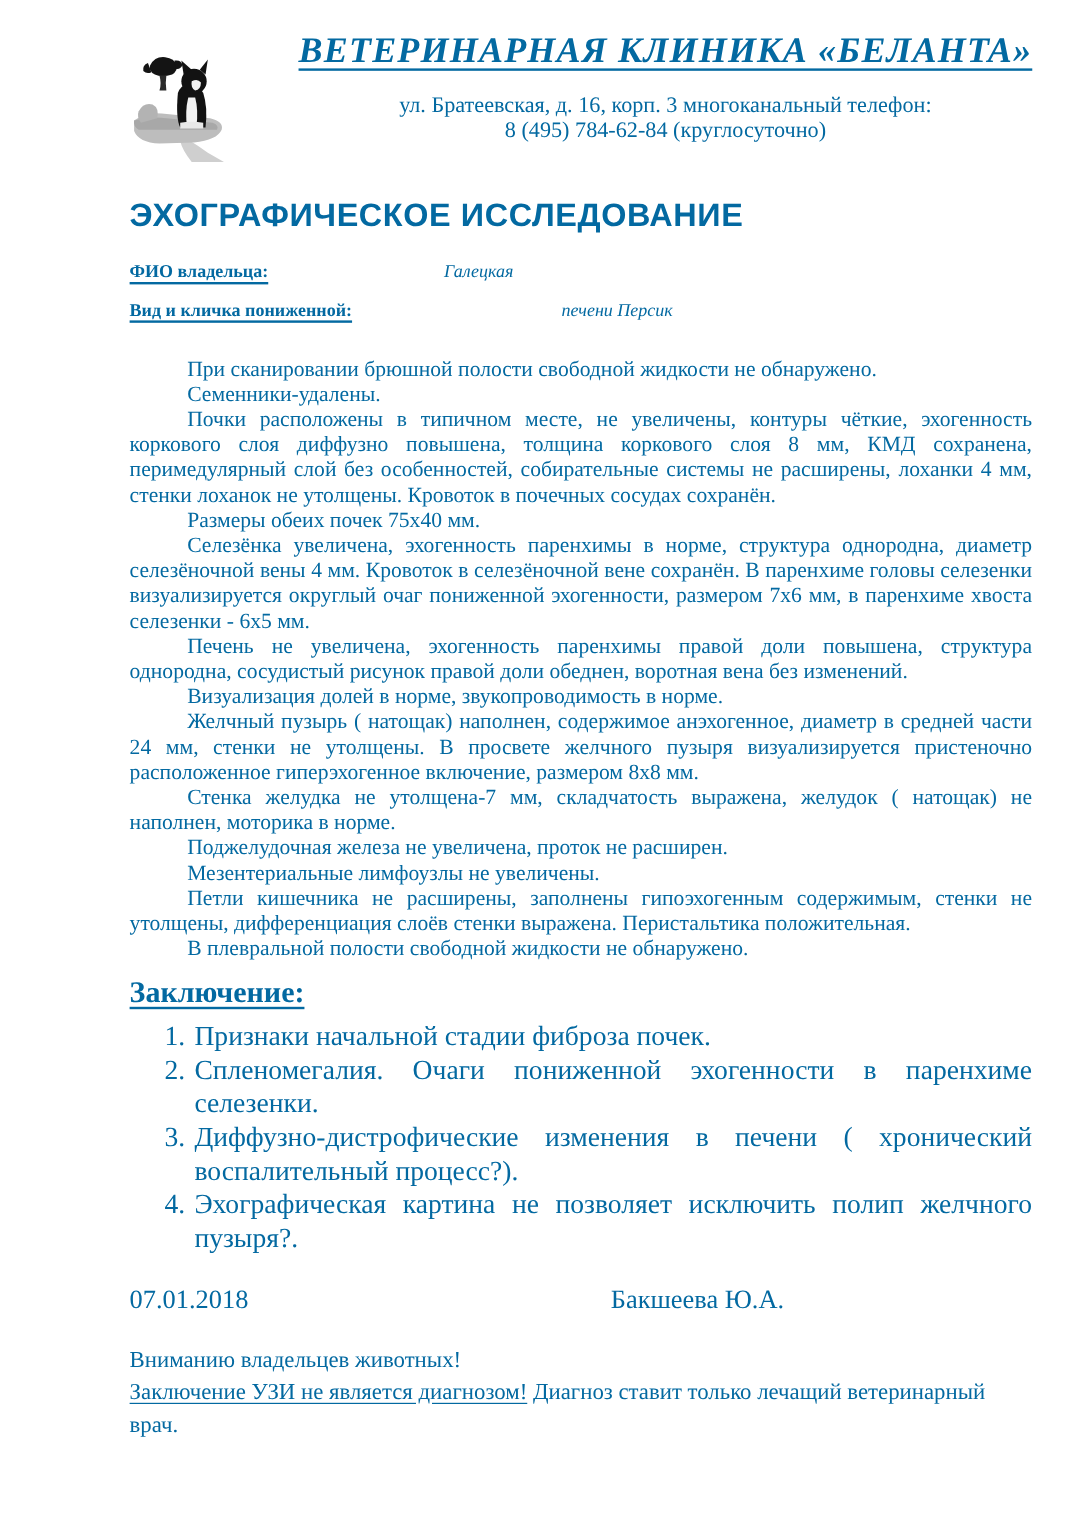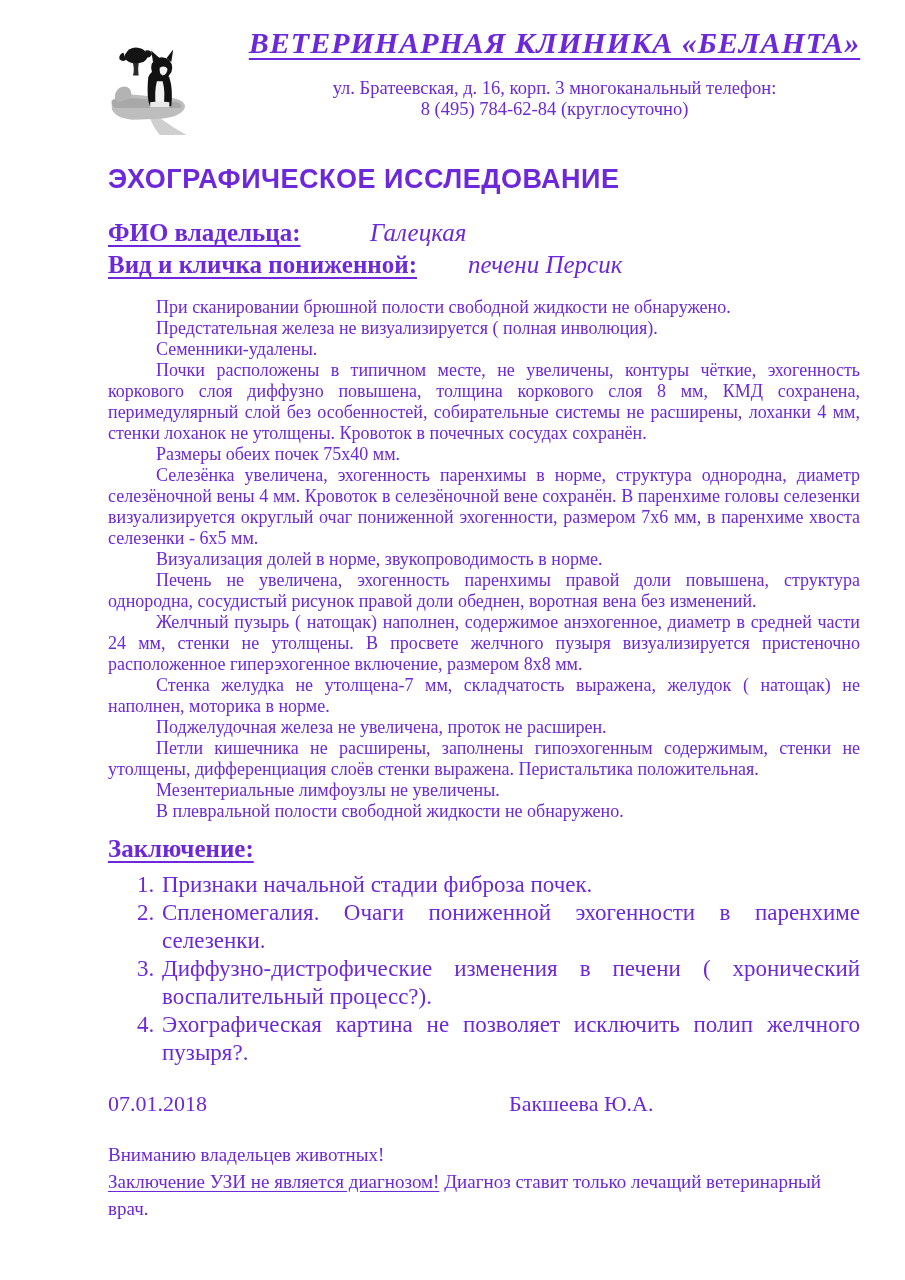--- a/index.html
+++ b/index.html
@@ -1,21 +1,21 @@
 <!DOCTYPE html>
 <html lang="ru"><head>
 <meta charset="utf-8">
 <style>
   html,body{margin:0;padding:0;background:#888;}
   .page{
     position:relative;
     width:905px;height:1280px;
     background:#ffffff;
     font-family:"Liberation Serif","DejaVu Serif",serif;
-    color:#6d28d9;
+    color:#0369a1;
     overflow:hidden;
     margin:0 auto;
   }
   
   .header{position:relative;height:142px;}
   .logo{position:absolute;left:106px;top:38px;width:96px;height:98px;}
   .header-text{position:absolute;left:212px;right:8px;top:26px;text-align:center;}
   .clinic-name{
     display:inline-block;
     font-weight:bold;font-style:italic;
@@ -29,21 +29,21 @@
   .clinic-phone{font-size:18.5px;line-height:21px;}
   
   .report-title{
     margin:22px 45px 0 108px;
     font-family:"Liberation Sans","DejaVu Sans",sans-serif;
     font-weight:bold;font-size:27px;letter-spacing:.5px;
     white-space:nowrap;
   }
   
   .info-block{margin:24px 45px 0 108px;}
-  .info-line{position:relative;height:32px;font-size:25px;}
+  .info-line{position:relative;height:32px;font-size:15px;}
   .info-label{
     font-weight:bold;
     text-decoration:underline;
     text-decoration-thickness:2px;
     text-underline-offset:4px;
     white-space:nowrap;
   }
   .info-value{position:absolute;top:0;font-style:italic;white-space:nowrap;}
   .info-value.owner{left:262px;}
   .info-value.animal{left:360px;}
@@ -129,43 +129,42 @@
       <span class="info-label">Вид и кличка пониженной:</span>
       <span class="info-value animal">печени Персик</span>
     </div>
   </div>
 
   <div class="body-text">
 
       <p>При сканировании брюшной полости  свободной жидкости не обнаружено.</p>
 
 
-      <p>Предстательная железа не визуализируется ( полная инволюция).</p>
 
       <p>Семенники-удалены.</p>
 
       <p>Почки расположены в типичном месте, не увеличены, контуры чёткие,  эхогенность коркового слоя диффузно повышена, толщина коркового слоя 8 мм, КМД сохранена, перимедулярный слой без особенностей, собирательные системы не расширены, лоханки 4 мм, стенки лоханок не утолщены. Кровоток в почечных сосудах сохранён.</p>
 
       <p>Размеры обеих почек 75х40 мм.</p>
 
       <p>Селезёнка увеличена, эхогенность паренхимы в норме, структура однородна, диаметр селезёночной вены 4 мм. Кровоток в селезёночной вене сохранён. В паренхиме головы селезенки визуализируется округлый очаг пониженной эхогенности, размером 7х6 мм, в паренхиме хвоста селезенки - 6х5 мм.</p>
 
+      <p>Печень не увеличена, эхогенность паренхимы правой доли повышена, структура однородна,  сосудистый рисунок правой доли обеднен, воротная вена без изменений.</p>
+
       <p>Визуализация долей в норме, звукопроводимость в норме.</p>
-
-      <p>Печень не увеличена, эхогенность паренхимы правой доли повышена, структура однородна,  сосудистый рисунок правой доли обеднен, воротная вена без изменений.</p>
 
       <p>Желчный пузырь ( натощак) наполнен, содержимое анэхогенное, диаметр в средней части 24 мм, стенки не утолщены. В просвете желчного пузыря визуализируется пристеночно расположенное гиперэхогенное включение, размером 8х8 мм.</p>
 
       <p>Стенка желудка не утолщена-7 мм, складчатость выражена, желудок ( натощак) не наполнен, моторика в норме.</p>
 
       <p>Поджелудочная железа не увеличена, проток не расширен.</p>
 
+      <p>Мезентериальные лимфоузлы не увеличены.</p>
+
       <p>Петли кишечника не расширены, заполнены гипоэхогенным содержимым,  стенки не утолщены, дифференциация слоёв стенки выражена. Перистальтика положительная.</p>
-
-      <p>Мезентериальные лимфоузлы не увеличены.</p>
 
       <p>В плевральной полости свободной жидкости не обнаружено.</p>
     </div>
 
   <div>
     <span class="conclusion-heading">Заключение:</span>
     <ol class="conclusion-list">
 
         <li>Признаки начальной стадии фиброза почек.</li>
 

